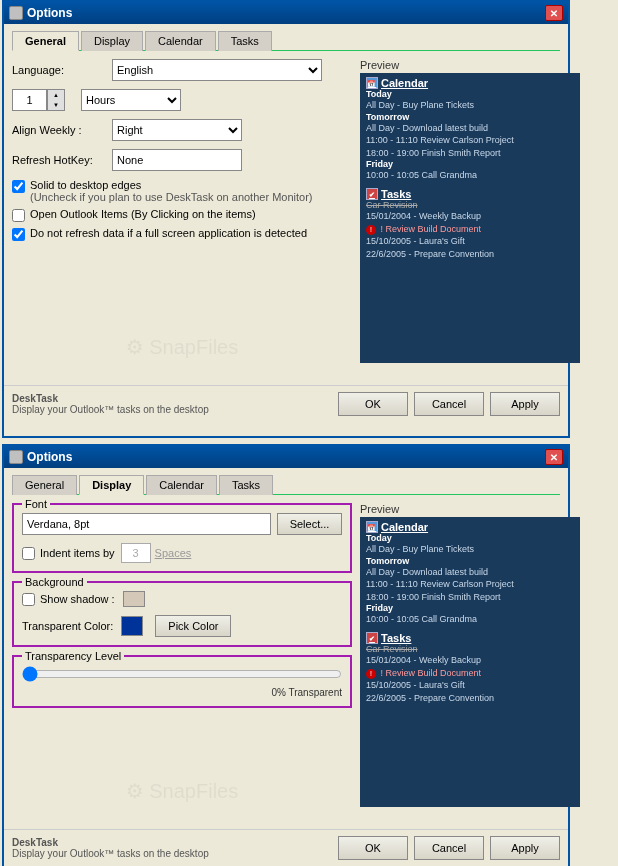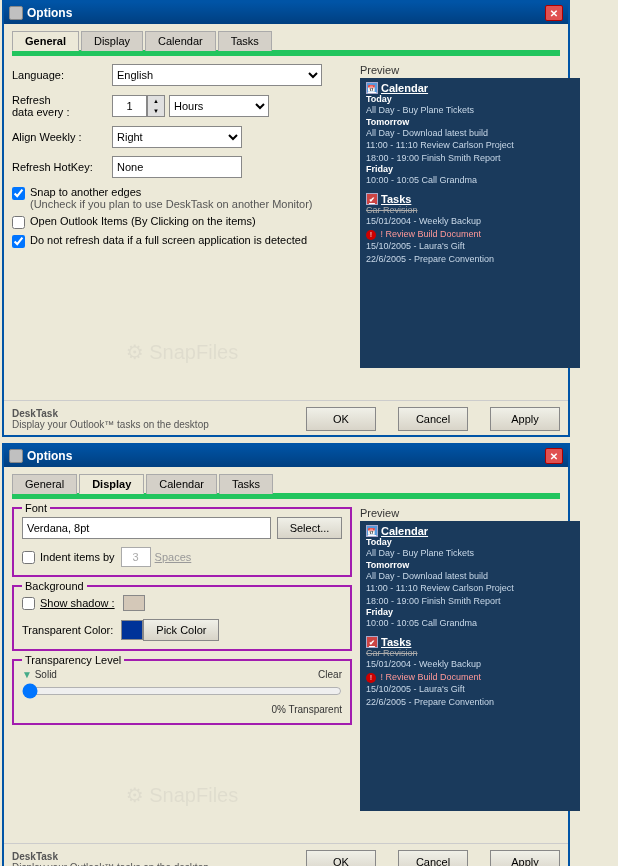--- a/index.html
+++ b/index.html
@@ -54,21 +54,21 @@
     }
 
     
     .window-content {
       padding: 6px 8px 8px 8px;
     }
 
     
     .tabs {
       display: flex;
-      border-bottom: 6px solid #22c55e;
+      border-bottom: 1px solid #22c55e;
       margin-bottom: 8px;
     }
     .tab {
       padding: 3px 12px;
       border: 1px solid #aaa;
       border-bottom: none;
       background: #d4d0c8;
       margin-right: 2px;
       cursor: pointer;
       font-size: 11px;
@@ -218,31 +218,31 @@
     .indent-label {
       font-size: 11px;
       color: #999;
     }
 
     
     .bottom-bar {
       display: flex;
       align-items: center;
       justify-content: space-between;
-      padding: 6px 8px 4px 8px;
+      padding: 6px 8px 20px 8px;
       border-top: 1px solid #ccc;
-      margin-top: 18px;
+      margin-top: 8px;
     }
     .bottom-left {
       font-size: 10px;
       color: #555;
     }
     .bottom-buttons {
       display: flex;
-      gap: 22px;
+      gap: 6px;
     }
     .btn {
       min-width: 70px;
       height: 24px;
       border: 1px solid #888;
       background: linear-gradient(to bottom, #f0f0e8, #d8d4c8);
       font-size: 11px;
       cursor: pointer;
       padding: 0 12px;
     }
@@ -333,27 +333,26 @@
       <div class="options-panel options-area">
 
         <div class="form-row">
           <span class="form-label">Language:</span>
           <select class="select-lang">
             <option>English</option>
           </select>
         </div>
 
         <div class="form-row">
-          <span class="form-label">Refresh<br>data every :</span>
           <input type="text" class="input-refresh" value="1" style="">
           <div class="spinner">
             <button class="spinner-btn">▲</button>
             <button class="spinner-btn">▼</button>
           </div>
-          <select class="select-hours" style="margin-left:4px;">
+          <select class="select-hours" style="margin-left:16px;">
             <option>Hours</option>
             <option>Minutes</option>
           </select>
         </div>
 
         <div class="form-row">
           <span class="form-label">Align Weekly :</span>
           <select class="select-align">
             <option>Right</option>
             <option>Left</option>
@@ -362,21 +361,21 @@
         </div>
 
         <div class="form-row">
           <span class="form-label">Refresh HotKey:</span>
           <input type="text" class="input-hotkey" value="None" style="">
         </div>
 
         <div class="checkbox-row">
           <input type="checkbox" checked="" style="">
           <div>
-            <div class="checkbox-label">Snap to another edges</div>
+            <div class="checkbox-label">Solid to desktop edges</div>
             <div class="checkbox-label" style="color:#555;">(Uncheck if you plan to use DeskTask on another Monitor)</div>
           </div>
         </div>
         <div class="checkbox-row">
           <input type="checkbox" style="">
           <span class="checkbox-label">Open Outlook Items (By Clicking on the items)</span>
         </div>
         <div class="checkbox-row">
           <input type="checkbox" checked="" style="">
           <span class="checkbox-label">Do not refresh data if a full screen application is detected</span>
@@ -461,39 +460,32 @@
             <span class="form-label" style="width:auto;margin-right:6px;">Indent items by</span>
             <input type="text" value="3" style="width: 30px; height: 20px; font-size: 11px; border: 1px solid rgb(170, 170, 170); color: rgb(170, 170, 170); text-align: center;">
             <span class="indent-label" style="margin-left:4px;text-decoration:underline;">Spaces</span>
           </div>
         </div>
 
         <div class="group-box">
           <span class="group-box-label">Background</span>
           <div class="form-row">
             <input type="checkbox" style="margin-right: 5px;">
-            <span style="margin-right:8px;text-decoration:underline;">Show shadow :</span>
+            <span style="margin-right:8px;">Show shadow :</span>
             <span style="display:inline-block;width:22px;height:16px;background:#d4c8b8;border:1px solid #888;"></span>
           </div>
           <div class="form-row" style="margin-bottom:0;">
             <span style="margin-right:8px;font-size:11px;">Transparent Color:</span>
             <span style="display:inline-block;width:22px;height:20px;background:#003399;border:1px solid #888;vertical-align:middle;"></span>
-            <button class="btn" style="margin-left:0;height:22px;min-width:70px;">Pick Color</button>
+            <button class="btn" style="margin-left:12px;height:22px;min-width:70px;">Pick Color</button>
           </div>
         </div>
 
         <div class="group-box">
           <span class="group-box-label">Transparency Level</span>
-          <div class="slider-labels">
-            <span>
-              <span style="color:#4a8;">▼ </span>
-              <span>Solid</span>
-            </span>
-            <span>Clear</span>
-          </div>
           <input type="range" min="0" max="100" value="0" style="width: 100%;">
           <div class="slider-value">0% Transparent</div>
         </div>
         <div style="position:absolute;bottom:10px;left:0;right:0;text-align:center;opacity:0.12;font-size:20px;color:#888;pointer-events:none;">⚙ SnapFiles</div>
       </div>
 
       <div class="preview-panel">
         <div class="preview-label">Preview</div>
         <div class="preview-box">
           <div class="preview-title">

